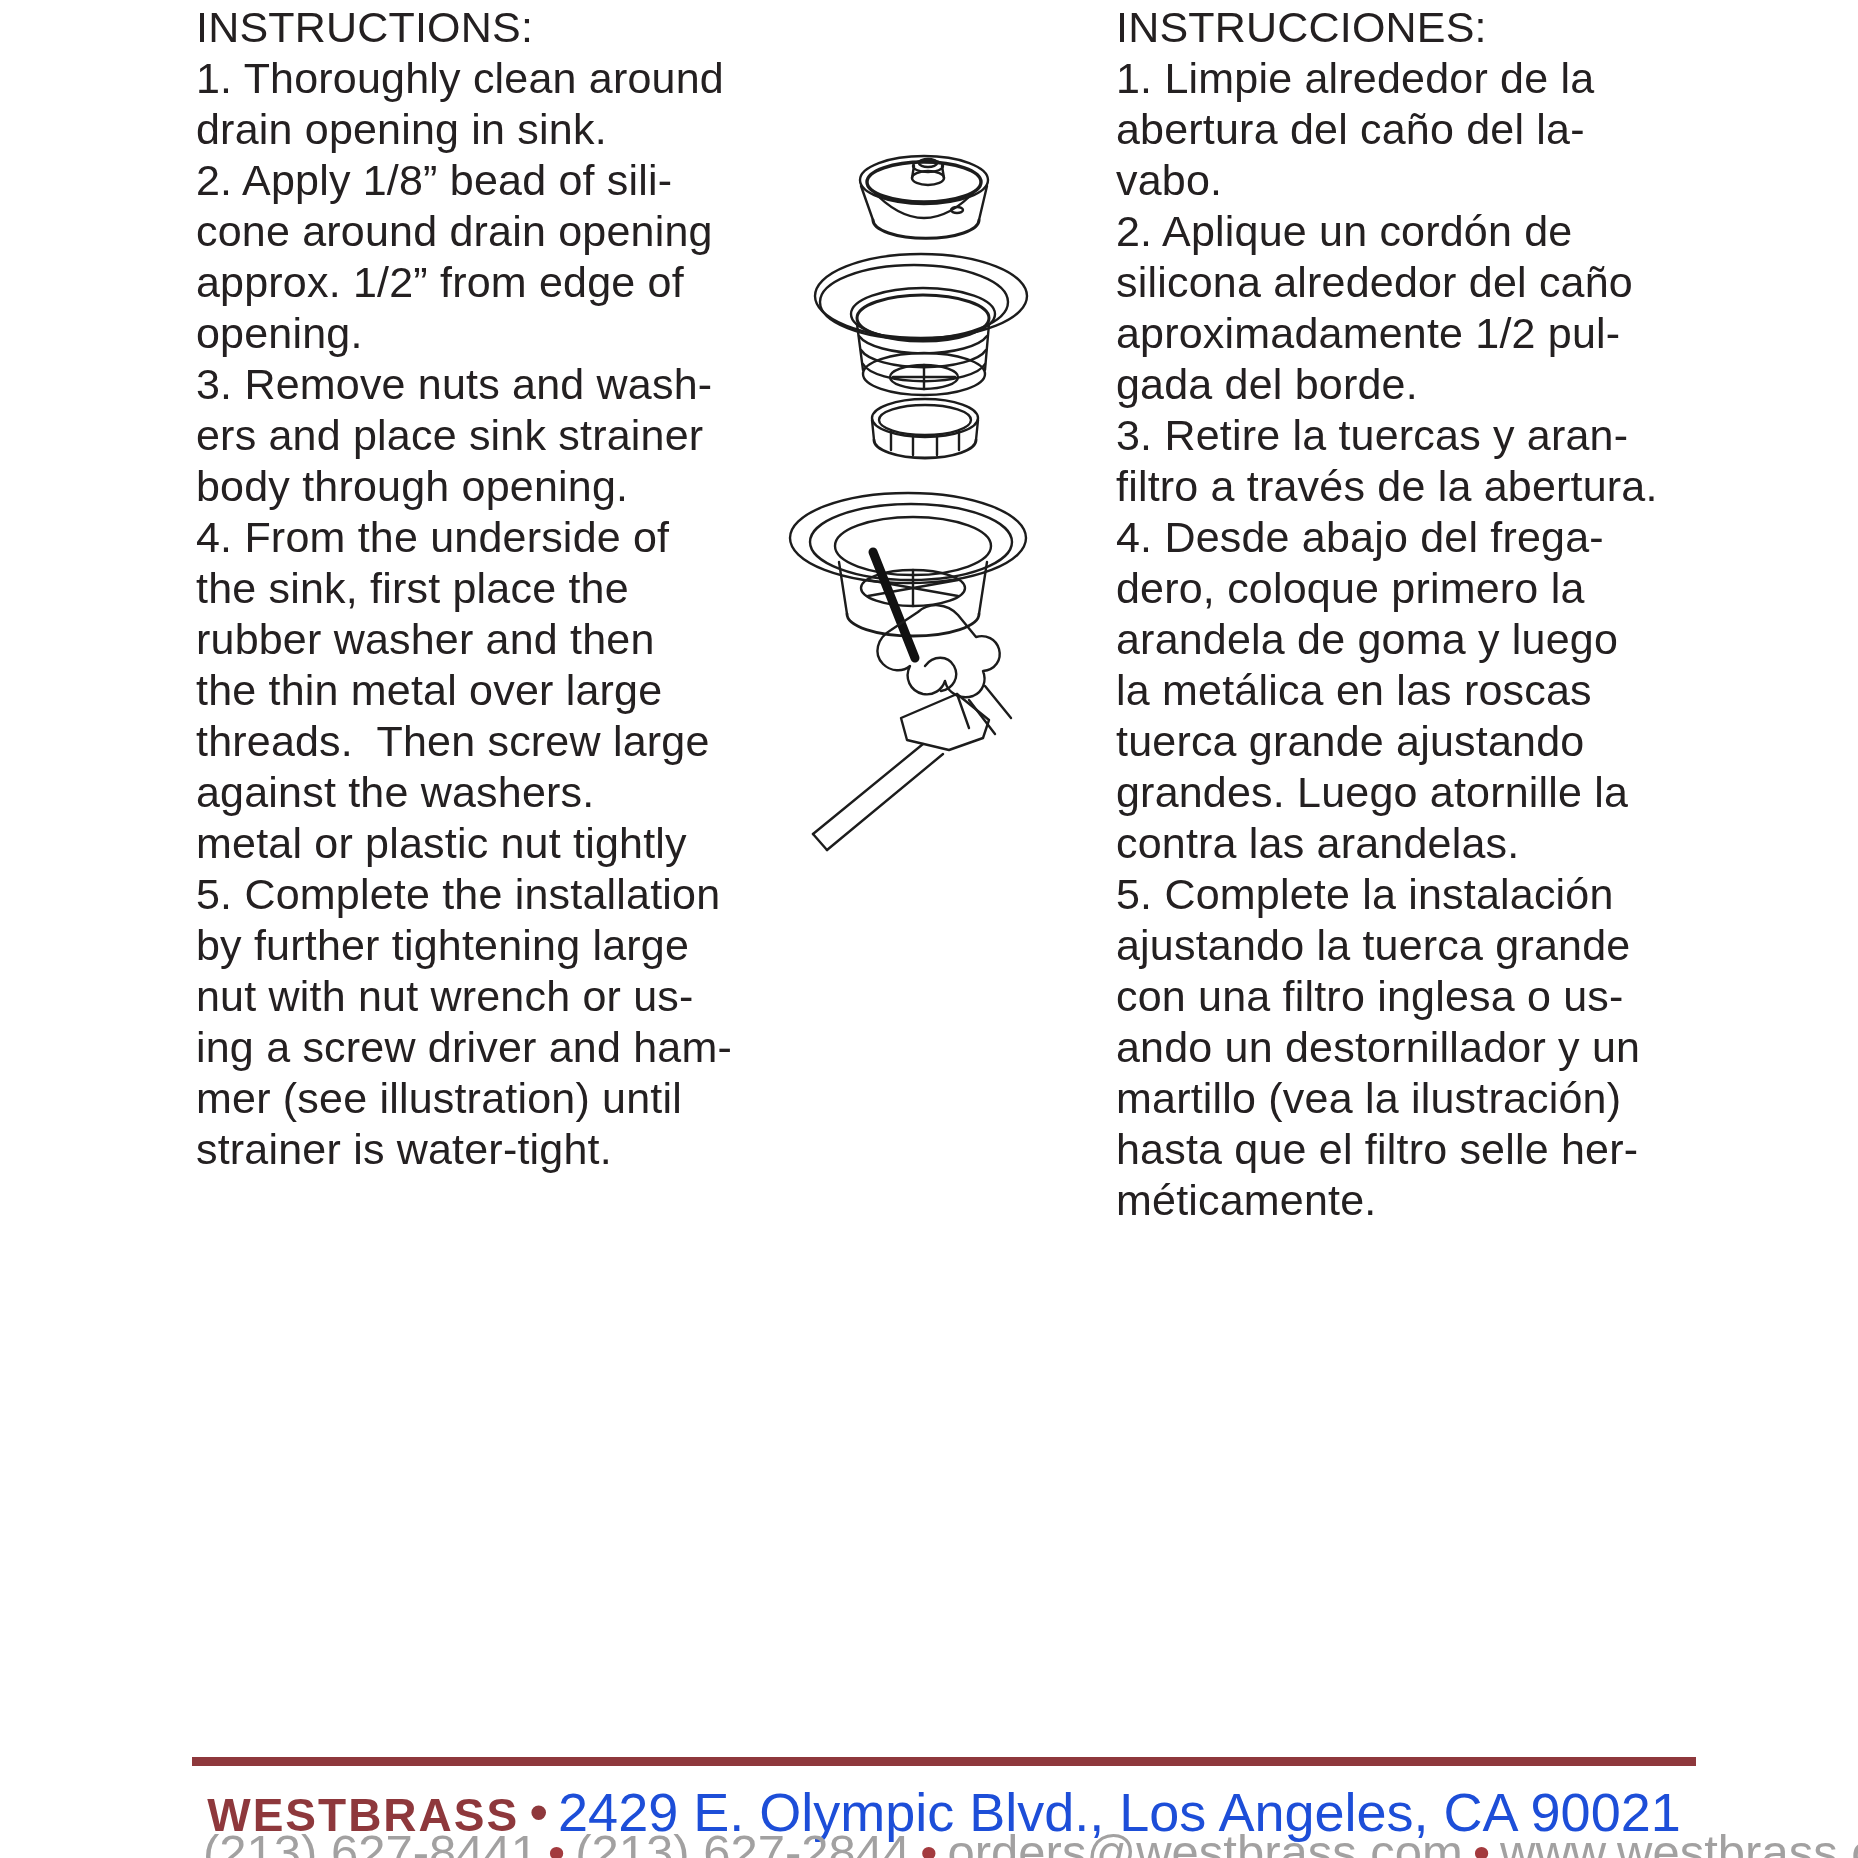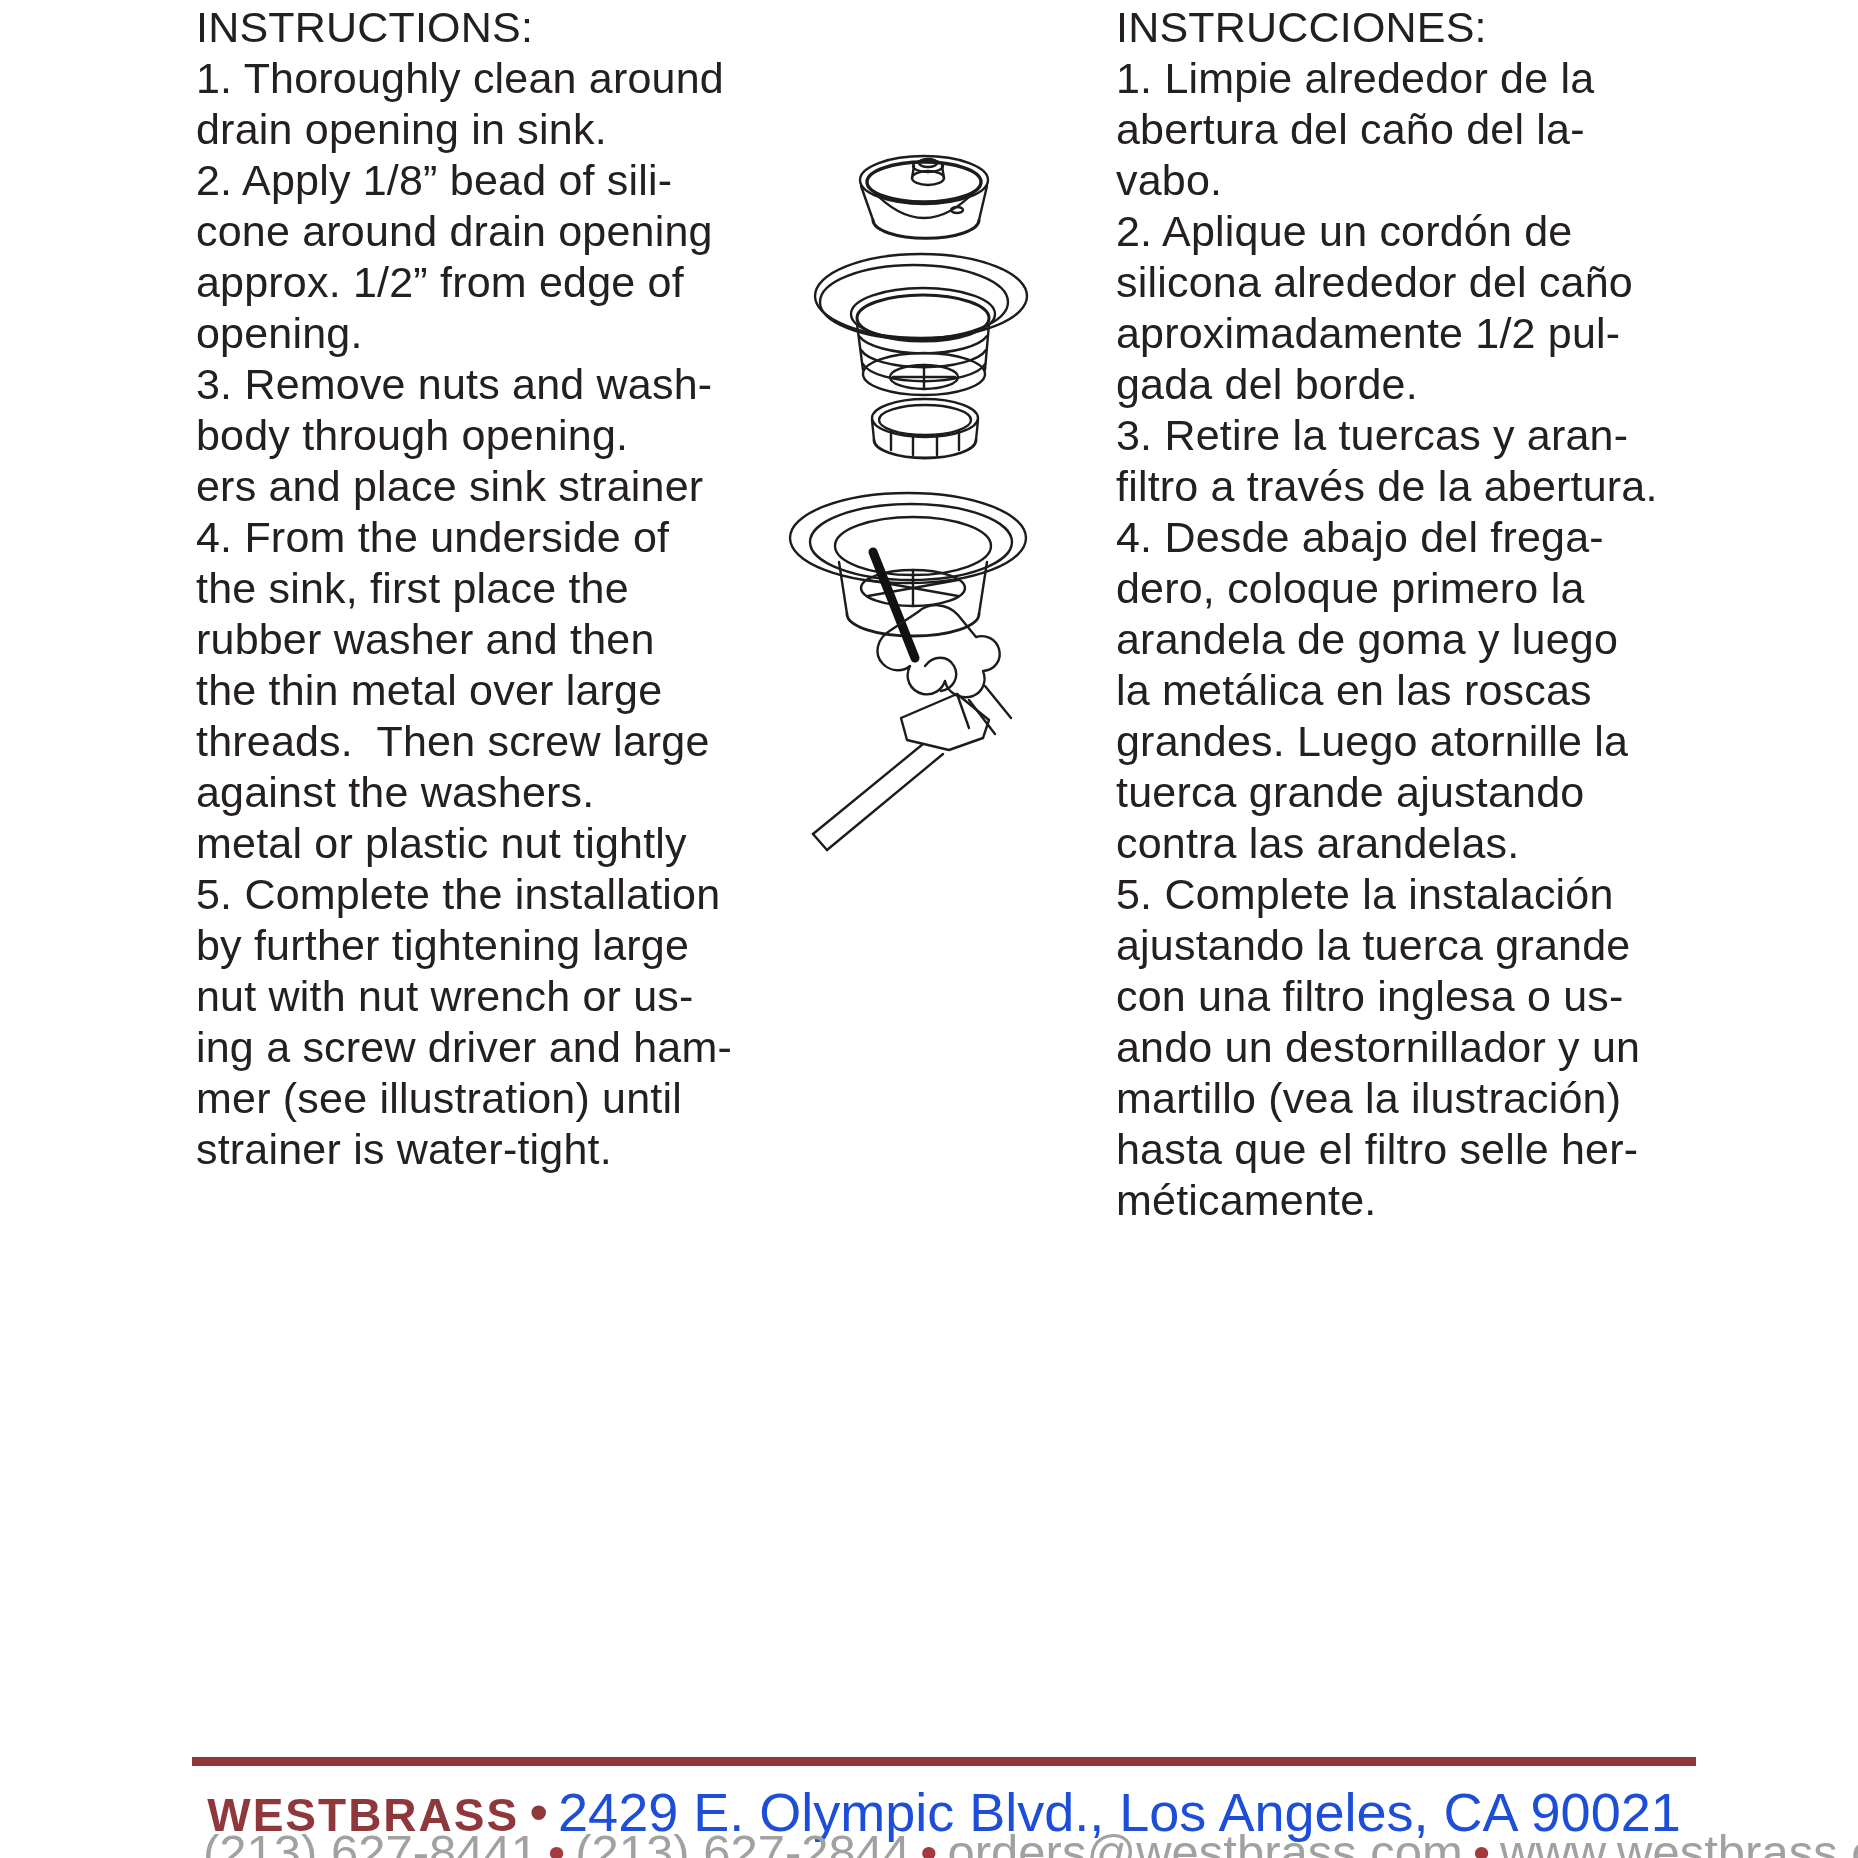--- a/index.html
+++ b/index.html
@@ -56,22 +56,22 @@
 
   <div class="col col-en">
       <div class="ln">INSTRUCTIONS:</div>
       <div class="ln">1. Thoroughly clean around</div>
       <div class="ln">drain opening in sink.</div>
       <div class="ln">2. Apply 1/8” bead of sili-</div>
       <div class="ln">cone around drain opening</div>
       <div class="ln">approx. 1/2” from edge of</div>
       <div class="ln">opening.</div>
       <div class="ln">3. Remove nuts and wash-</div>
+      <div class="ln">ers and place sink strainer</div>
       <div class="ln">body through opening.</div>
-      <div class="ln">ers and place sink strainer</div>
       <div class="ln">4. From the underside of</div>
       <div class="ln">the sink, first place the</div>
       <div class="ln">rubber washer and then</div>
       <div class="ln">the thin metal over large</div>
       <div class="ln">threads.  Then screw large</div>
       <div class="ln">against the washers.</div>
       <div class="ln">metal or plastic nut tightly</div>
       <div class="ln">5. Complete the installation</div>
       <div class="ln">by further tightening large</div>
       <div class="ln">nut with nut wrench or us-</div>
@@ -88,22 +88,22 @@
       <div class="ln">2. Aplique un cordón de</div>
       <div class="ln">silicona alrededor del caño</div>
       <div class="ln">aproximadamente 1/2 pul-</div>
       <div class="ln">gada del borde.</div>
       <div class="ln">3. Retire la tuercas y aran-</div>
       <div class="ln">filtro a través de la abertura.</div>
       <div class="ln">4. Desde abajo del frega-</div>
       <div class="ln">dero, coloque primero la</div>
       <div class="ln">arandela de goma y luego</div>
       <div class="ln">la metálica en las roscas</div>
+      <div class="ln">tuerca grande ajustando</div>
       <div class="ln">grandes. Luego atornille la</div>
-      <div class="ln">tuerca grande ajustando</div>
       <div class="ln">contra las arandelas.</div>
       <div class="ln">5. Complete la instalación</div>
       <div class="ln">ajustando la tuerca grande</div>
       <div class="ln">con una filtro inglesa o us-</div>
       <div class="ln">ando un destornillador y un</div>
       <div class="ln">martillo (vea la ilustración)</div>
       <div class="ln">hasta que el filtro selle her-</div>
       <div class="ln">méticamente.</div>
     </div>
 

